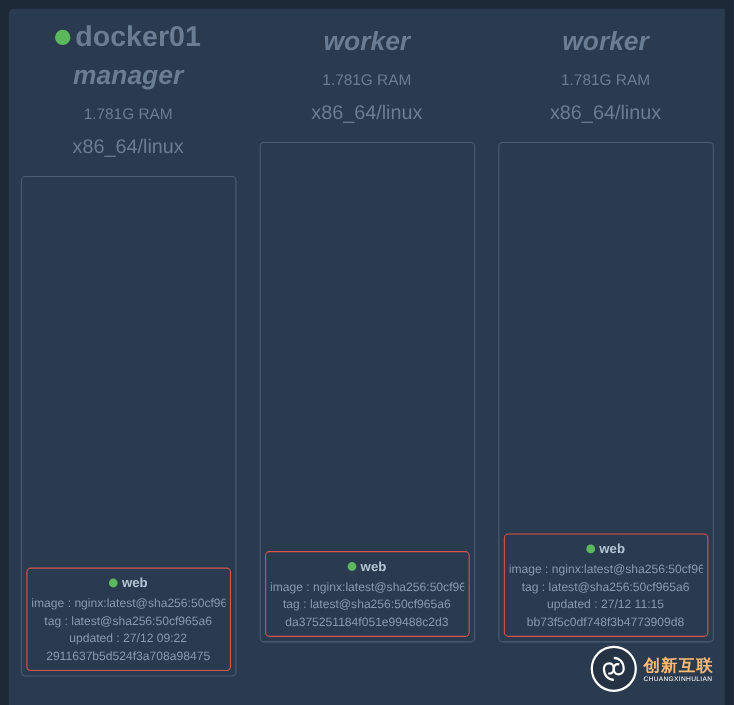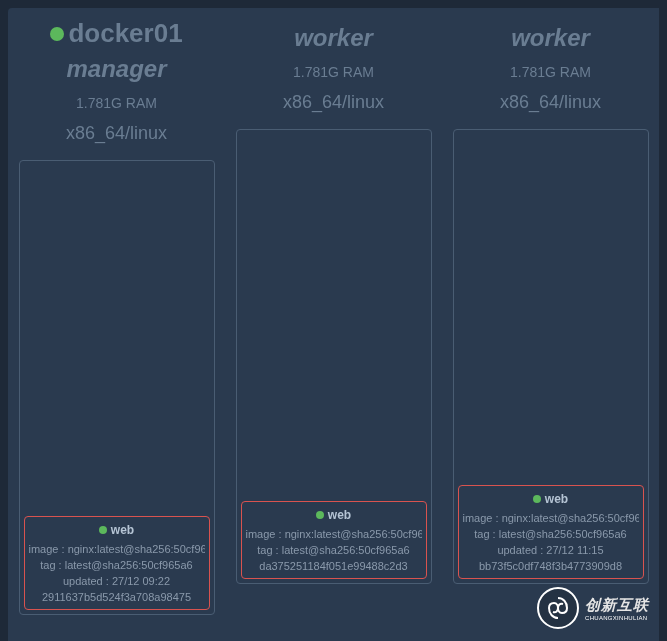--- a/index.html
+++ b/index.html
@@ -130,25 +130,24 @@
       align-items: center;
       justify-content: center;
       position: relative;
       background: rgba(30,41,56,0.5);
     }
     .watermark-text {
       display: flex;
       flex-direction: column;
     }
     .watermark-cn {
-      color: #e5e5e5;
+      color: #fdba74;
       font-size: 15px;
       font-weight: bold;
       letter-spacing: 1px;
-      font-style: italic;
     }
     .watermark-en {
       color: #fff;
       font-size: 6px;
       letter-spacing: 0.3px;
     }
   </style>
 </head>
 <body>
 

